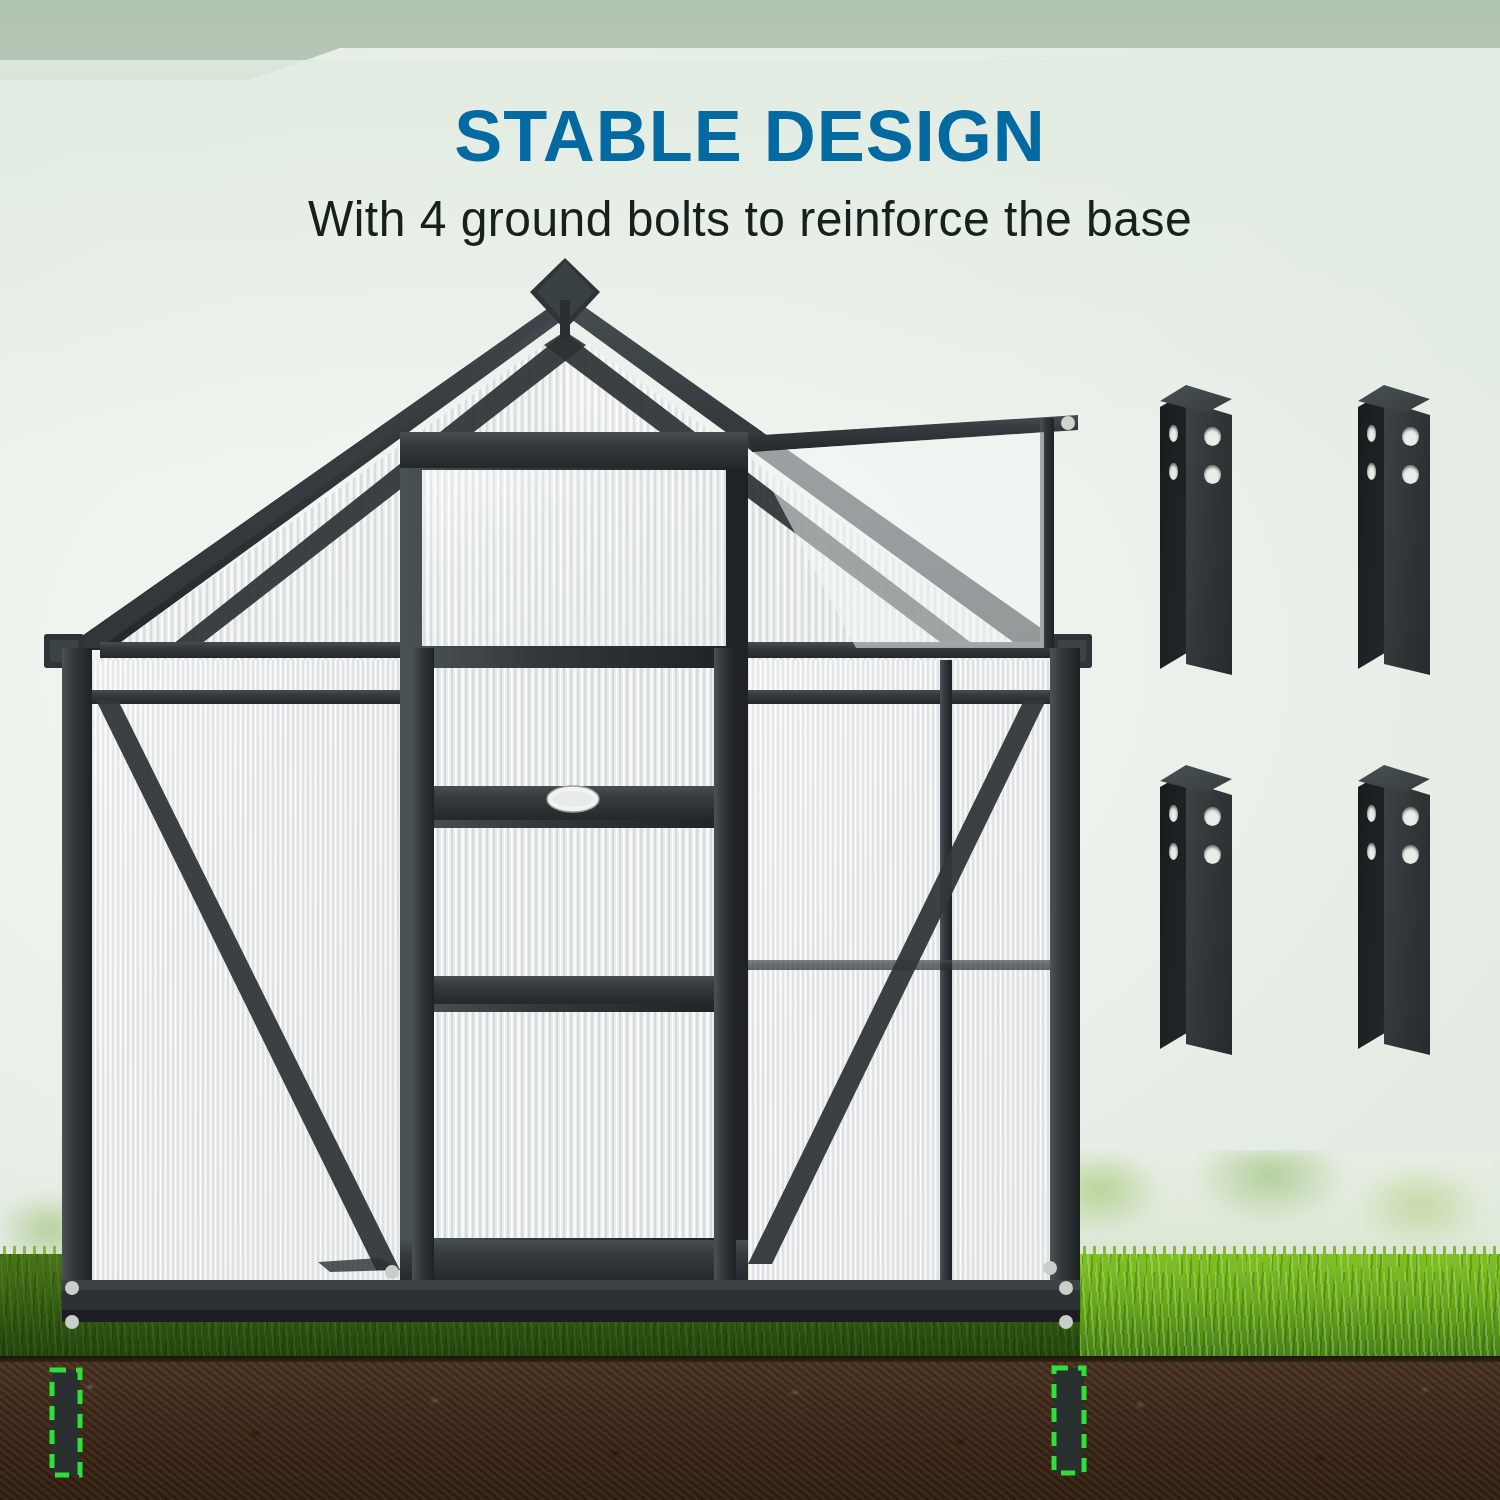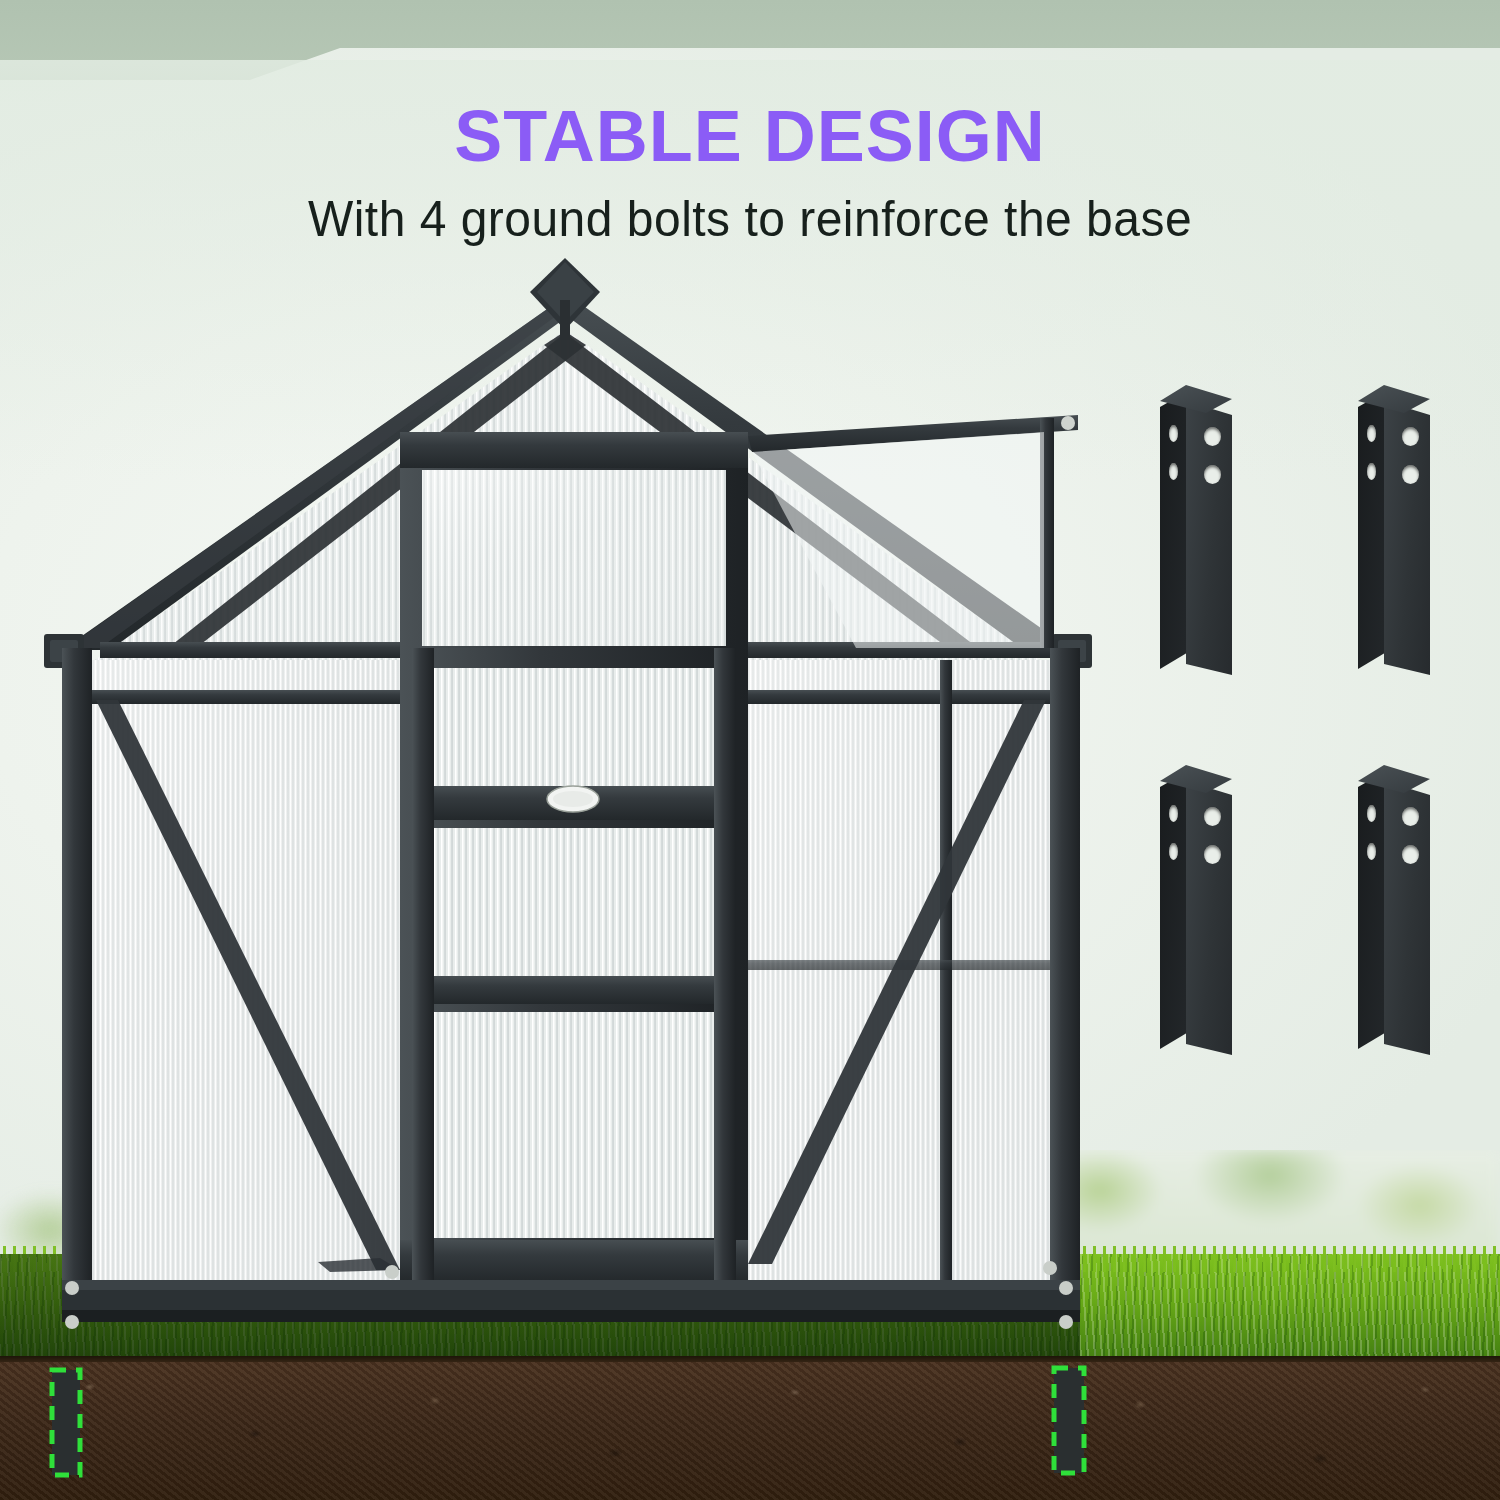--- a/index.html
+++ b/index.html
@@ -27,21 +27,21 @@
   .bg-softwash {
     position:absolute; left:0; top:60px; width:1500px; height:420px;
     background:linear-gradient(180deg, rgba(226,236,226,.85) 0%, rgba(240,246,240,0) 100%);
   }
 
   
   .headline {
     position:absolute; left:0; top:95px; width:1500px;
     text-align:center;
     font-size:72px; font-weight:700; letter-spacing:1px;
-    color:#8b5cf6;
+    color:#0369a1;
     font-family:"Liberation Sans", sans-serif;
   }
   .subhead {
     position:absolute; left:0; top:190px; width:1500px;
     text-align:center;
     font-size:50px; font-weight:400; letter-spacing:.5px;
     color:#17201c;
     transform:scaleX(.96);
   }
 

